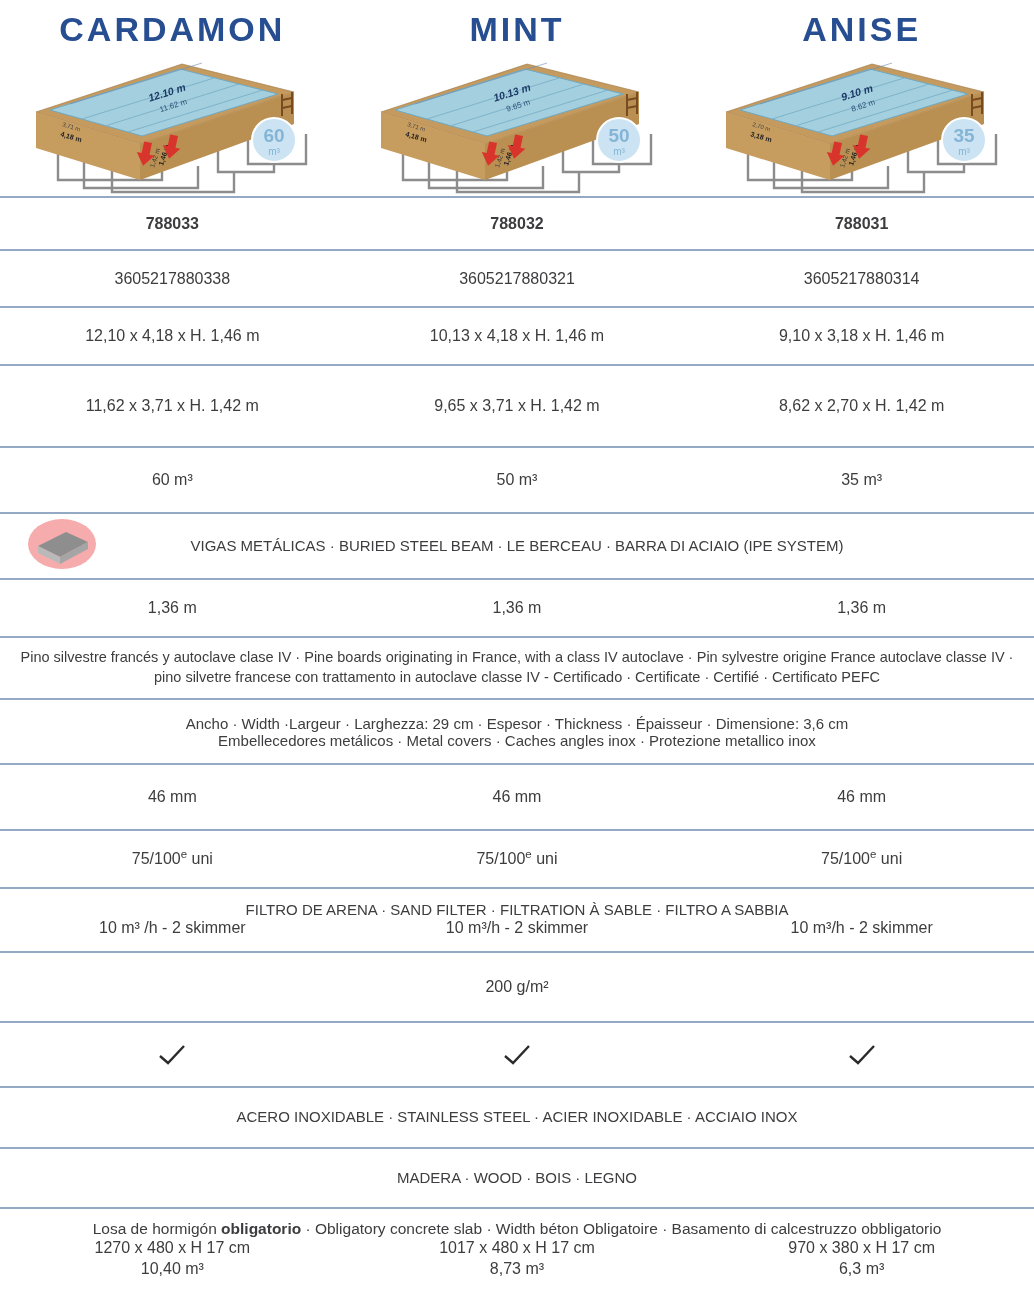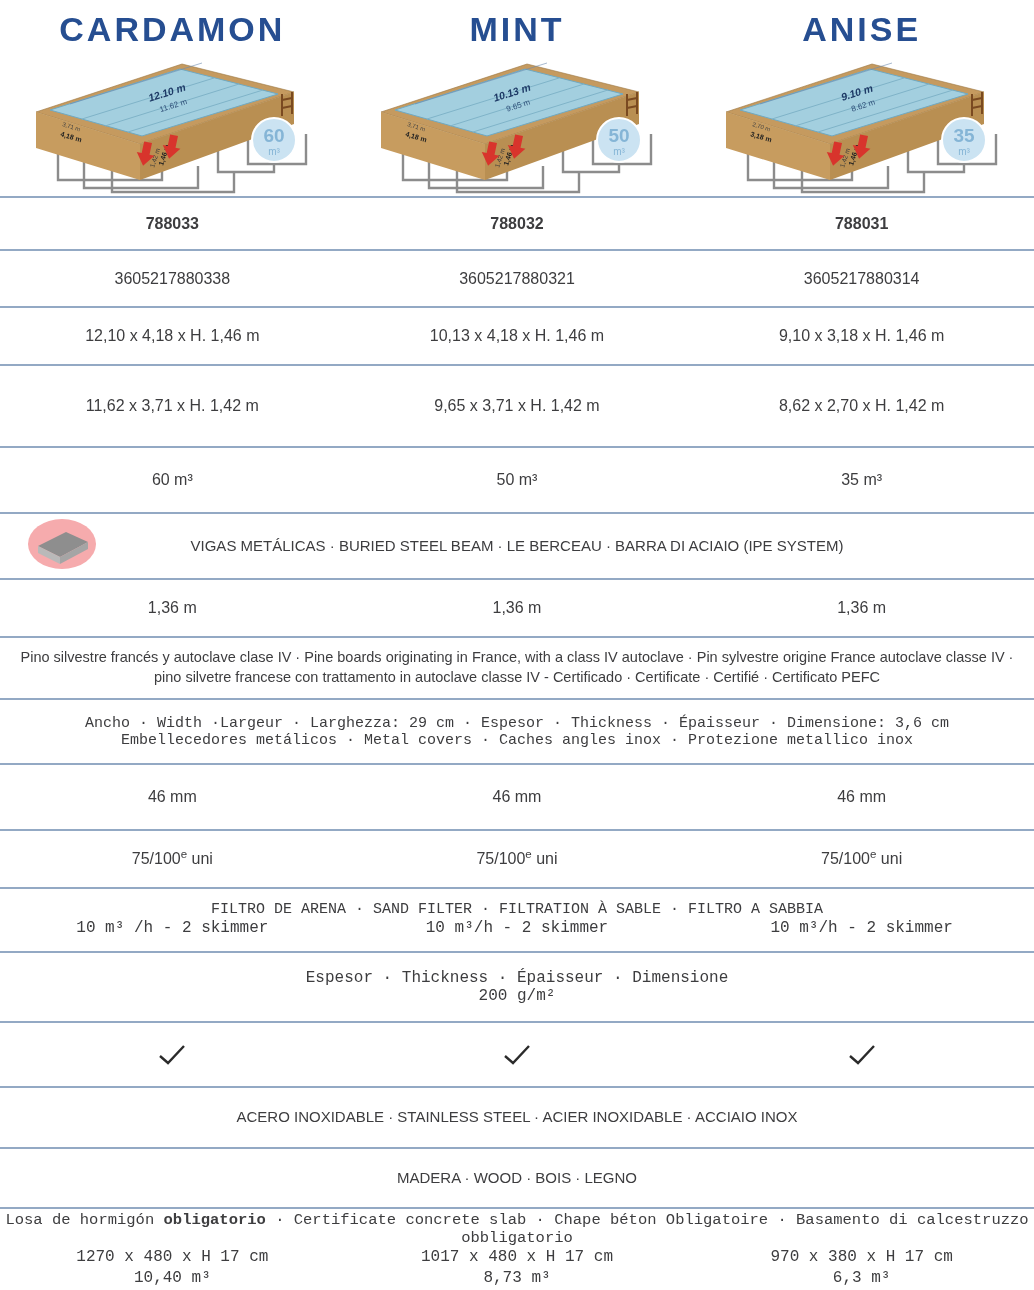--- a/index.html
+++ b/index.html
@@ -15,21 +15,21 @@
   .product-col{width:344.7px;display:flex;flex-direction:column;align-items:center;}
   .product-title{margin-top:10px;font-size:34px;font-weight:700;letter-spacing:3px;color:var(--title-blue);}
   .pool-svg{margin-top:3px;}
   .sep{height:2px;background:var(--sep-dark);border-top:1px solid var(--sep-light);border-bottom:1px solid var(--sep-light);flex:none;}
   .row{display:flex;align-items:center;flex:none;}
   .row.cols3 .cell{width:33.333%;text-align:center;font-size:16px;}
   .cell.bold{font-weight:700;font-size:17px;}
   .row.fullrow{justify-content:center;text-align:center;position:relative;}
   .fulltext{width:100%;text-align:center;font-size:15px;line-height:1.35;padding:0 8px;}
   .hdrtext{font-size:15px;text-align:center;}
-  .stack{flex-direction:column;justify-content:space-evenly;align-items:stretch;font-family:Liberation Mono, monospace;}
+  .stack{flex-direction:column;justify-content:space-evenly;align-items:stretch;}
   .stack .subcols{display:flex;width:100%;}
   .stack .subcols .cell{width:33.333%;text-align:center;font-size:16px;line-height:1.3;}
   .beam-icon{position:absolute;left:26px;top:50%;transform:translateY(-50%);}
   .supe{font-size:0.72em;position:relative;top:-0.55em;}
   .check-svg{display:block;margin:0 auto;}
   .losa-bold{font-weight:700;}
   svg text{font-family:"Liberation Sans",sans-serif;}
 </style>
 </head>
 <body>
@@ -269,21 +269,20 @@
     <div class="hdrtext">FILTRO DE ARENA · SAND FILTER · FILTRATION À SABLE · FILTRO A SABBIA</div>
     <div class="subcols">
       <div class="cell">10 m³ /h - 2 skimmer</div>
       <div class="cell">10 m³/h - 2 skimmer</div>
       <div class="cell">10 m³/h - 2 skimmer</div>
     </div>
   </div>
   <div class="sep"></div>
 
   <div class="row fullrow stack" style="height:68px;padding:12px 0">
-    <div class="hdrtext" style="font-size:16px">Espesor · Thickness · Épaisseur · Dimensione</div>
     <div class="hdrtext" style="font-size:16px">200 g/m²</div>
   </div>
   <div class="sep"></div>
 
   <div class="row cols3" style="height:63px">
     <div class="cell">
       <svg class="check-svg" width="30" height="26" viewBox="0 0 30 26">
           <polyline points="3,14 11,21 27,4" fill="none" stroke="#2B2B2B" stroke-width="2.4"></polyline>
         </svg>
     </div>
@@ -304,21 +303,21 @@
     <div class="fulltext">ACERO INOXIDABLE · STAINLESS STEEL · ACIER INOXIDABLE · ACCIAIO INOX</div>
   </div>
   <div class="sep"></div>
 
   <div class="row fullrow" style="height:58px">
     <div class="fulltext">MADERA · WOOD · BOIS · LEGNO</div>
   </div>
   <div class="sep"></div>
 
   <div class="row fullrow stack" style="height:81px;padding:8px 0">
-    <div class="hdrtext" style="font-size:15.5px"><span>Losa de hormigón </span><span class="losa-bold">obligatorio</span><span> · Certificate concrete slab · Chape béton Obligatoire · Basamento di calcestruzzo obbligatorio</span></div>
+    <div class="hdrtext" style="font-size:15.5px"><span>Losa de hormigón </span><span class="losa-bold">obligatorio</span><span> · Obligatory concrete slab · Width béton Obligatoire · Basamento di calcestruzzo obbligatorio</span></div>
     <div class="subcols">
       <div class="cell">
         <div>1270 x 480 x H 17 cm</div>
         <div>10,40 m³</div>
       </div>
       <div class="cell">
         <div>1017 x 480 x H 17 cm</div>
         <div>8,73 m³</div>
       </div>
       <div class="cell">

